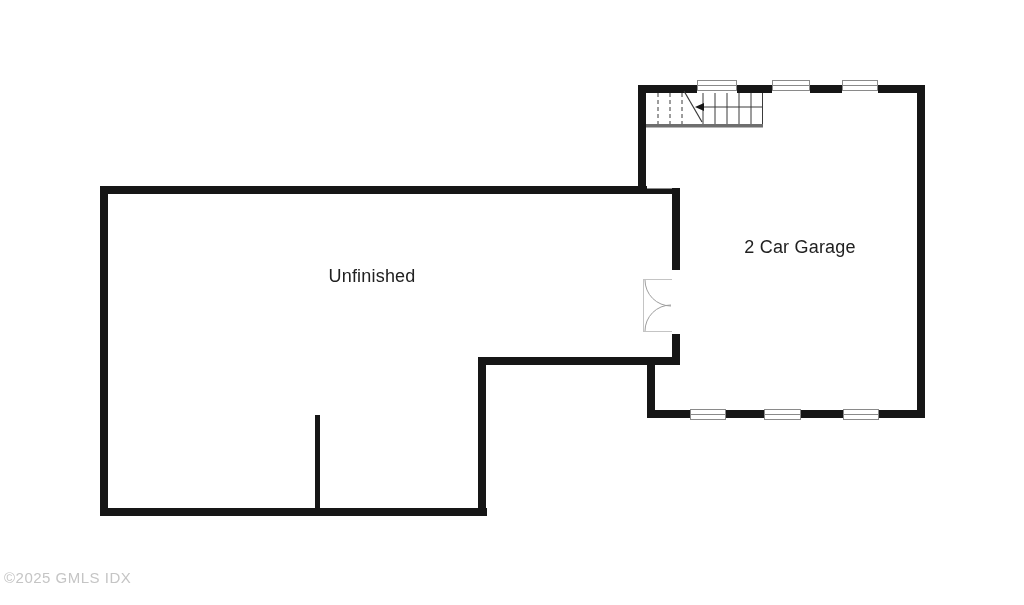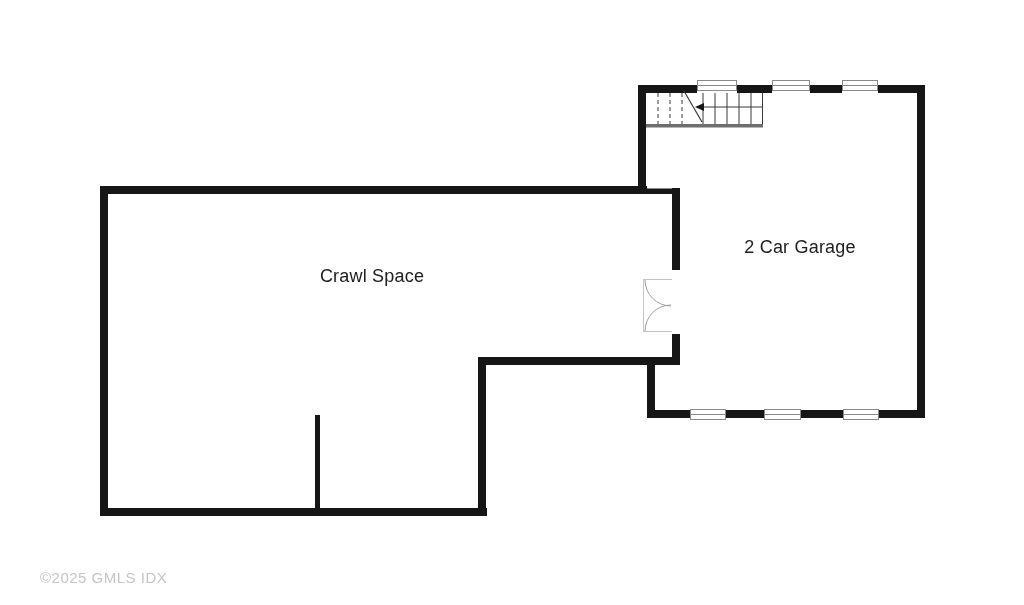--- a/index.html
+++ b/index.html
@@ -31,21 +31,20 @@
   .room-label span {
     display: block;
   }
   .watermark {
     position: absolute;
     left: 4px;
     top: 569px;
     font-size: 15px;
     letter-spacing: 0.5px;
     color: #c5c5c5;
-    margin-left: 36px;
   }
 </style>
 </head>
 <body>
 
 <div class="canvas">
 
   <svg class="plan-svg" width="1024" height="605" viewBox="0 0 1024 605">
 
     <g fill="#161616">
@@ -140,21 +139,21 @@
         <line x1="643.5" y1="279.5" x2="643.5" y2="331.5"></line>
       </g>
       <g stroke="#9e9e9e" stroke-width="1">
         <path d="M 645,280 A 26 26 0 0 0 671,306"></path>
         <path d="M 645,331 A 26 26 0 0 1 671,305"></path>
       </g>
     </g>
   </svg>
 
   <div class="room-label" style="left:292px; top:267px; width:160px;">
-    <span>Crawl Space</span>
+    <span>Unfinished</span>
   </div>
 
 
   <div class="room-label" style="left:720px; top:238px; width:160px;">
     <span>2 Car Garage</span>
   </div>
 
   <div class="watermark">©2025 GMLS IDX</div>
 
 </div>

